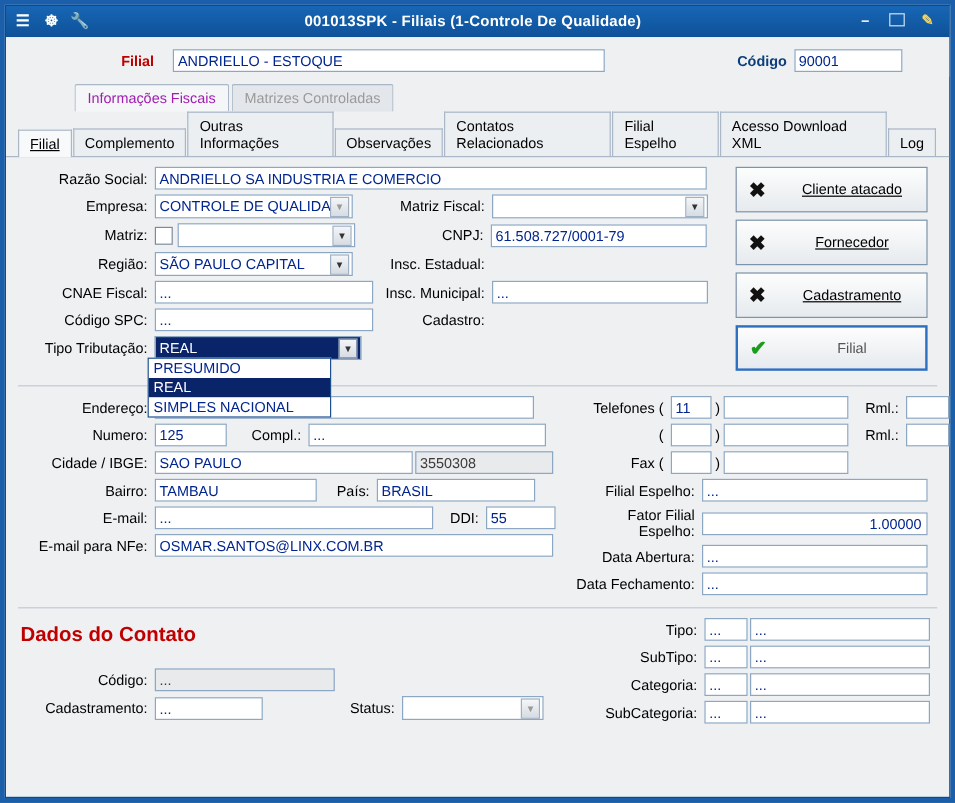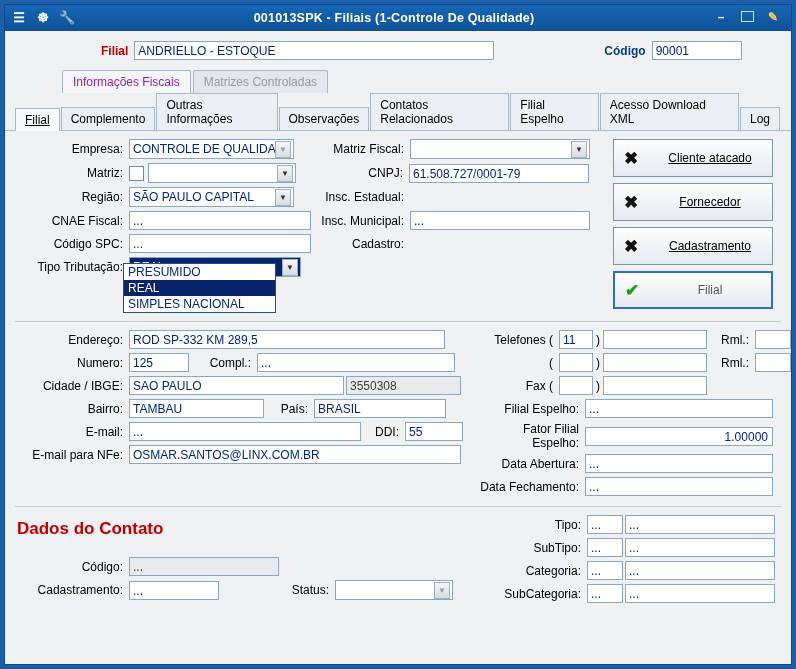--- a/index.html
+++ b/index.html
@@ -70,21 +70,21 @@
       <div class="tb-title">001013SPK - Filiais (1-Controle De Qualidade)</div>
       <div class="tb-right">
         <span class="tb-btn">–</span>
         <span class="tb-btn"><span class="tb-box"></span></span>
         <span class="tb-btn" style="color:#ffd24d">✎</span>
       </div>
     </div>
 
     <div class="hdr">
       <span class="lbl lbl-b" style="margin-left:84px">Filial</span>
-      <span class="inp" style="width:360px;margin-left:6px;">ANDRIELLO - ESTOQUE</span>
+      <span class="inp" style="width:360px;margin-left:16px;">ANDRIELLO - ESTOQUE</span>
       <span class="lbl lbl-bb" style="margin-left:110px">Código</span>
       <span class="inp" style="width:90px;margin-left:6px;">90001</span>
     </div>
 
     <div class="tabstrip1">
       <div class="tab1 sel">Informações Fiscais</div>
       <div class="tab1 dis">Matrizes Controladas</div>
     </div>
 
     <div class="tabstrip2">
@@ -96,20 +96,24 @@
       <div class="tab2">Filial Espelho</div>
       <div class="tab2">Acesso Download XML</div>
       <div class="tab2">Log</div>
     </div>
 
     <div class="content grid">
 
       <div style="display:flex;">
         <div style="flex:1;">
 
+          <div class="row">
+            <span class="r-lbl" style="width:108px">Razão Social:</span>
+            <span class="inp" style="width:460px">ANDRIELLO SA INDUSTRIA E COMERCIO</span>
+          </div>
 
           <div class="row">
             <span class="r-lbl" style="width:108px">Empresa:</span>
             <span class="combo ro" style="width:165px;background:#fff">
               <span class="txt">CONTROLE DE QUALIDADE</span>
               <span class="arrow dis">▼</span>
             </span>
             <span class="r-lbl" style="width:110px">Matriz Fiscal:</span>
             <span class="combo" style="width:180px">
               <span class="txt"></span>
@@ -149,21 +153,21 @@
             <span class="inp" style="width:182px">...</span>
             <span class="r-lbl" style="width:93px">Cadastro:</span>
           </div>
 
           <div class="row" style="position:relative;">
             <span class="r-lbl" style="width:108px">Tipo Tributação:</span>
             <span class="combo dd-open" style="width:172px">
               <span class="txt">REAL</span>
               <span class="arrow">▼</span>
             </span>
-            <div class="popup" style="left:108px;top:6px;width:151px;">
+            <div class="popup" style="left:108px;top:18px;width:151px;">
               <div>PRESUMIDO</div>
               <div class="sel">REAL</div>
               <div>SIMPLES NACIONAL</div>
             </div>
           </div>
 
         </div>
 
         <div style="width:168px;padding-left:6px;">
           <div class="btn-side">

